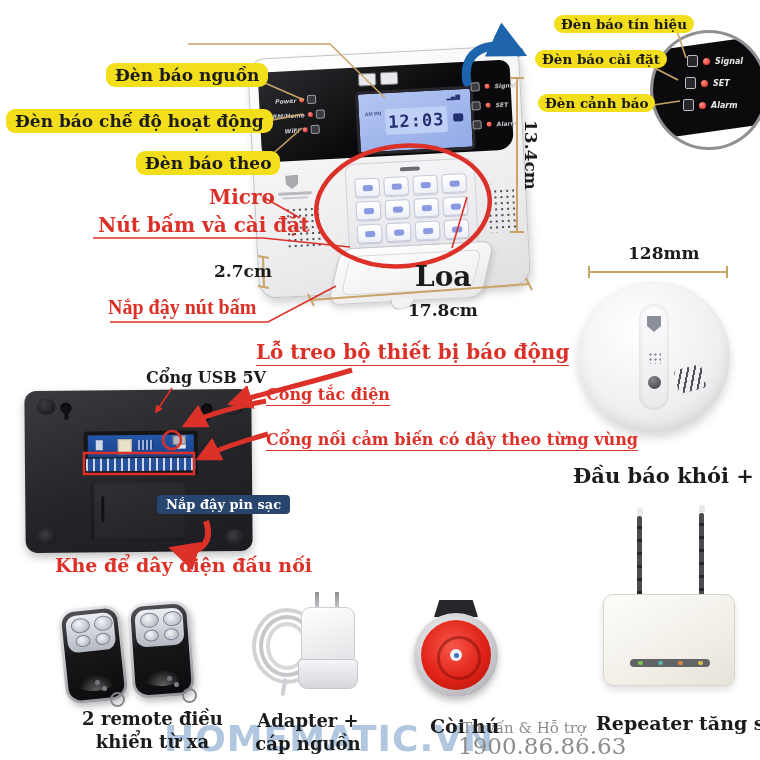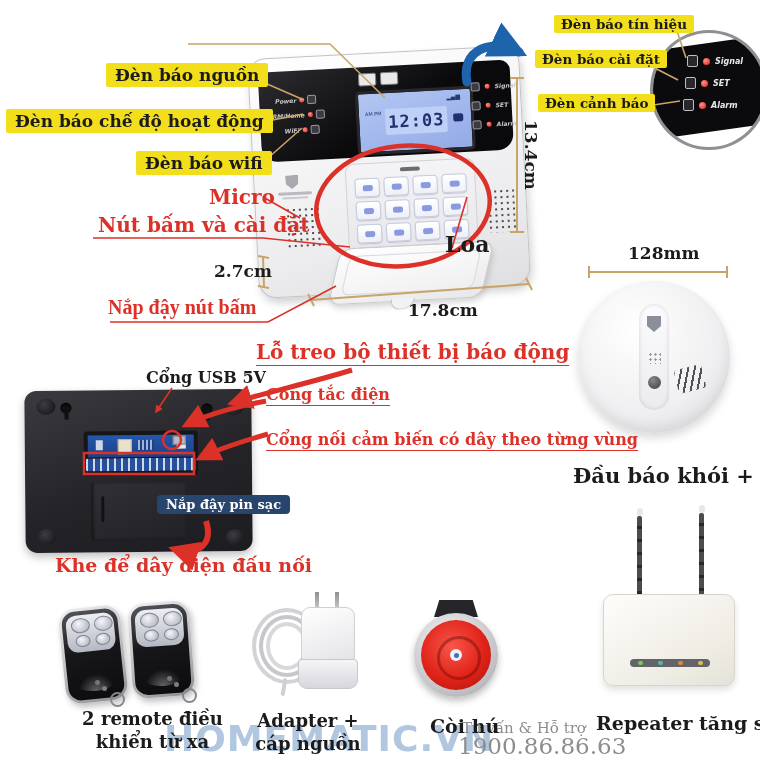--- a/index.html
+++ b/index.html
@@ -3,21 +3,21 @@
 <meta charset="utf-8">
 <style>
   html,body{margin:0;padding:0;background:#fff;}
   #stage{position:relative;width:760px;height:760px;background:#fff;overflow:hidden;
          font-family:"DejaVu Serif",serif;}
   .abs{position:absolute;}
   svg.overlay{position:absolute;left:0;top:0;z-index:3;pointer-events:none;}
 
   
   .lab{position:absolute;z-index:5;white-space:nowrap;font-weight:bold;color:#1b1b1b;}
-  .ylab{background:#f2de1a;border-radius:2px;padding:2px 9px;font-size:17px;}
+  .ylab{background:#f2de1a;border-radius:9px;padding:2px 9px;font-size:17px;}
   .ylab.sm{font-size:13.5px;padding:1px 7px;}
   .rlab{color:#dc3128;}
   .rlab.u{border-bottom:1.6px solid #dc3128;padding-bottom:1px;}
   .klab{color:#1b1b1b;}
   .vtext{writing-mode:vertical-rl;}
   .navylab{background:#28456e;color:#fff;border-radius:4px;padding:2px 9px;font-size:13px;}
   .cent{text-align:center;white-space:normal;line-height:1.25;}
 
   
   .mpanel{left:253px;top:52px;width:272px;height:240px;transform:rotate(-3deg);z-index:1;}
@@ -436,24 +436,24 @@
     <path d="M467,82 C461,50 490,38 519,52" stroke="#1e64ad" stroke-width="9" fill="none" stroke-linecap="round" marker-end="url(#mB)"></path>
 
     <ellipse cx="403" cy="206" rx="87" ry="60" fill="none" stroke="#dc3128" stroke-width="4.5" transform="rotate(-6 403 206)"></ellipse>
 
     <rect x="84" y="453" width="110" height="21" fill="none" stroke="#dc3128" stroke-width="2.5"></rect>
     <circle cx="172" cy="440" r="9" fill="none" stroke="#dc3128" stroke-width="2.5"></circle>
   </svg>
 
   <div class="lab ylab" style="left:6px;top:109px;">Đèn báo chế độ hoạt động</div>
   <div class="lab ylab" style="left:106px;top:63px;">Đèn báo nguồn</div>
-  <div class="lab ylab" style="left:136px;top:151px;">Đèn báo wifi</div>
+  <div class="lab ylab" style="left:136px;top:151px;">Đèn báo theo</div>
   <div class="lab rlab" style="left:209px;top:185px;font-size:20px;">Micro</div>
   <div class="lab rlab" style="left:90px;top:213px;font-size:20px;margin-left:8px;">Nút bấm và cài đặt</div>
-  <div class="lab klab" style="left:415px;top:231px;font-size:22px;margin-left:30px;">Loa</div>
+  <div class="lab klab" style="left:415px;top:260px;font-size:28px;">Loa</div>
   <div class="lab klab" style="left:214px;top:261px;font-size:17px;">2.7cm</div>
   <div class="lab rlab" style="left:108px;top:296px;font-size:20px;font-family:Liberation Serif, serif;">Nắp đậy nút bấm</div>
   <div class="lab klab" style="left:408px;top:300px;font-size:17px;">17.8cm</div>
   <div class="lab klab vtext" style="left:521px;top:120px;font-size:17px;">13.4cm</div>
   <div class="lab ylab sm" style="left:554px;top:15px;">Đèn báo tín hiệu</div>
   <div class="lab ylab sm" style="left:535px;top:50px;">Đèn báo cài đặt</div>
   <div class="lab ylab sm" style="left:538px;top:94px;">Đèn cảnh báo</div>
   <div class="lab klab" style="left:628px;top:243px;font-size:17px;">128mm</div>
   <div class="lab klab" style="left:573px;top:463px;font-size:21px;">Đầu báo khói + nhiệt</div>
 

